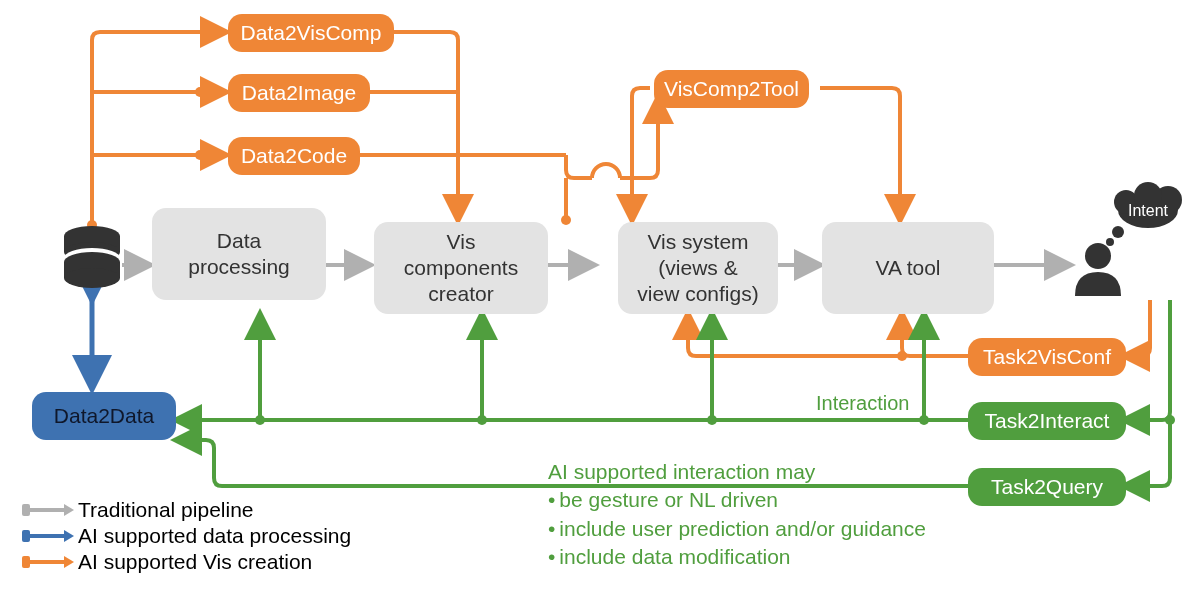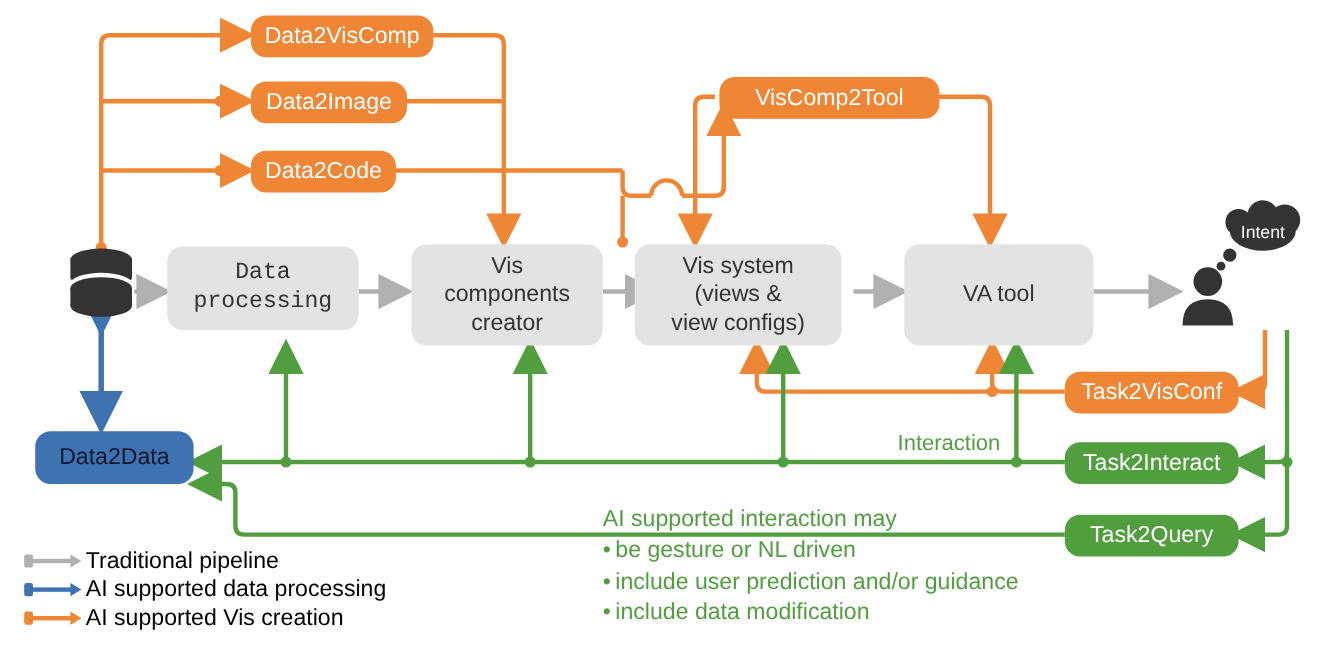--- a/index.html
+++ b/index.html
@@ -200,33 +200,33 @@
 
 <div class="box orange-box" style="left:228px; top:14px; width:166px; height:38px;">
     <span>Data2VisComp</span>
   </div>
 <div class="box orange-box" style="left:228px; top:74px; width:142px; height:38px;">
     <span>Data2Image</span>
   </div>
 <div class="box orange-box" style="left:228px; top:137px; width:132px; height:38px;text-align:center;">
     <span>Data2Code</span>
   </div>
-<div class="box orange-box" style="left:654px; top:70px; width:200px; height:38px;">
+<div class="box orange-box" style="left:654px; top:70px; width:155px; height:38px;">
     <span>VisComp2Tool</span>
   </div>
 <div class="box orange-box" style="left:968px; top:338px; width:158px; height:38px;">
     <span>Task2VisConf</span>
   </div>
 
-<div class="box gray-box" style="left:152px; top:224px; width:174px; height:76px; white-space:pre-line;font-family:Liberation Mono, monospace;"><span>Data
+<div class="box gray-box" style="left:152px; top:208px; width:174px; height:92px; white-space:pre-line;"><span>Data
 processing</span></div>
 <div class="box gray-box" style="left:374px; top:222px; width:174px; height:92px; white-space:pre-line;"><span>Vis
 components
 creator</span></div>
-<div class="box gray-box" style="left:577px; top:222px; width:188px; height:92px; white-space:pre-line;"><span>Vis system
+<div class="box gray-box" style="left:618px; top:222px; width:160px; height:92px; white-space:pre-line;"><span>Vis system
 (views &amp;
 view configs)</span></div>
 <div class="box gray-box" style="left:822px; top:222px; width:172px; height:92px;">
     <span>VA tool</span>
   </div>
 
 <div class="box blue-box" style="left:32px; top:392px; width:144px; height:48px;">
     <span>Data2Data</span>
   </div>
 

